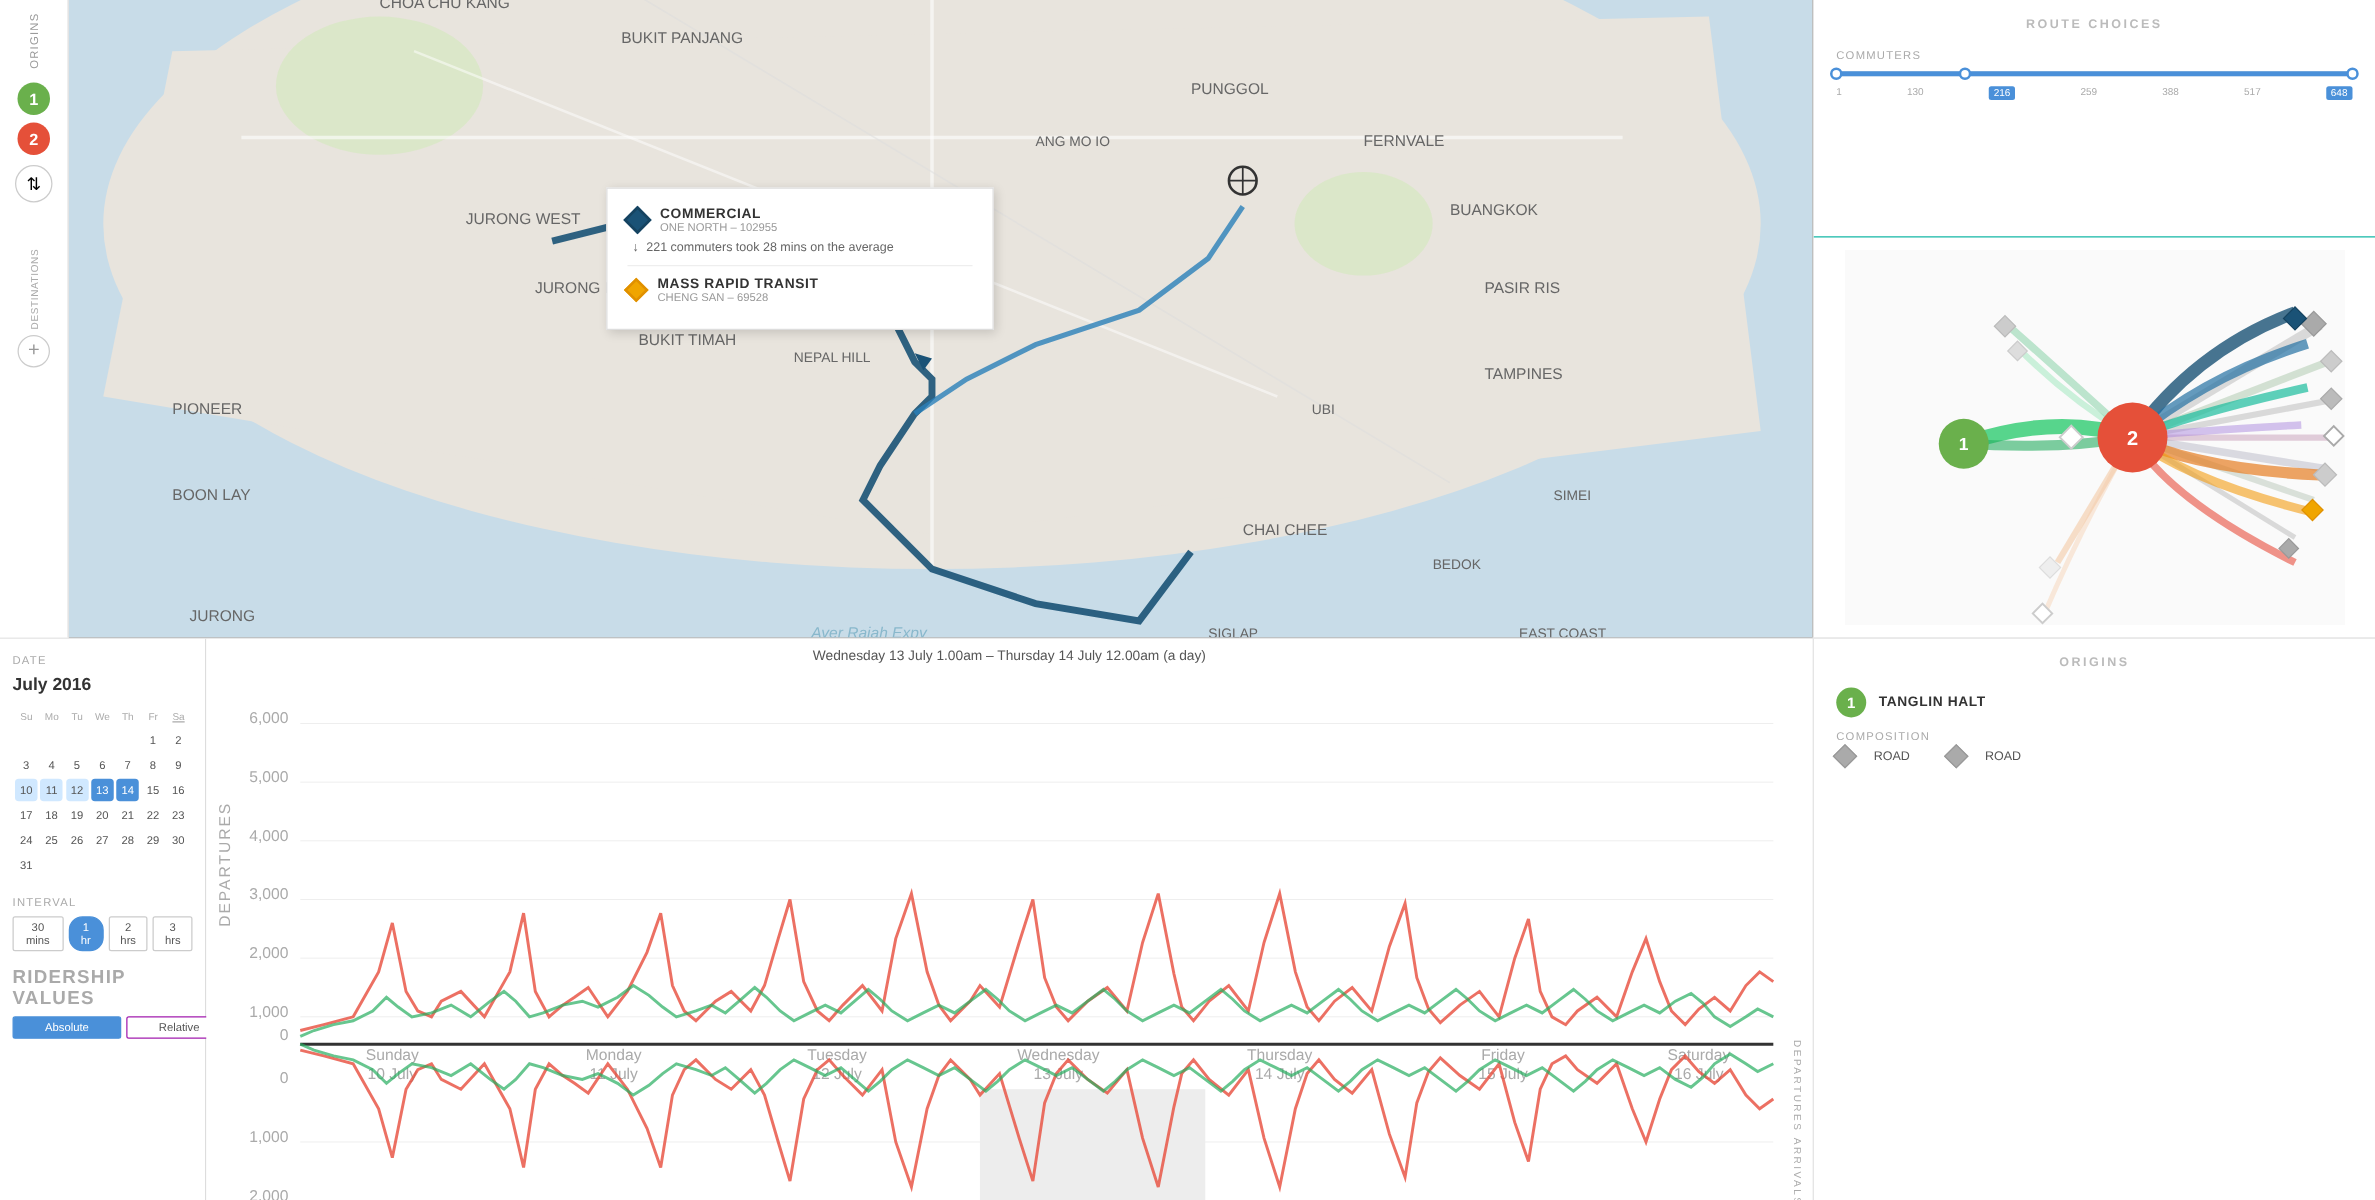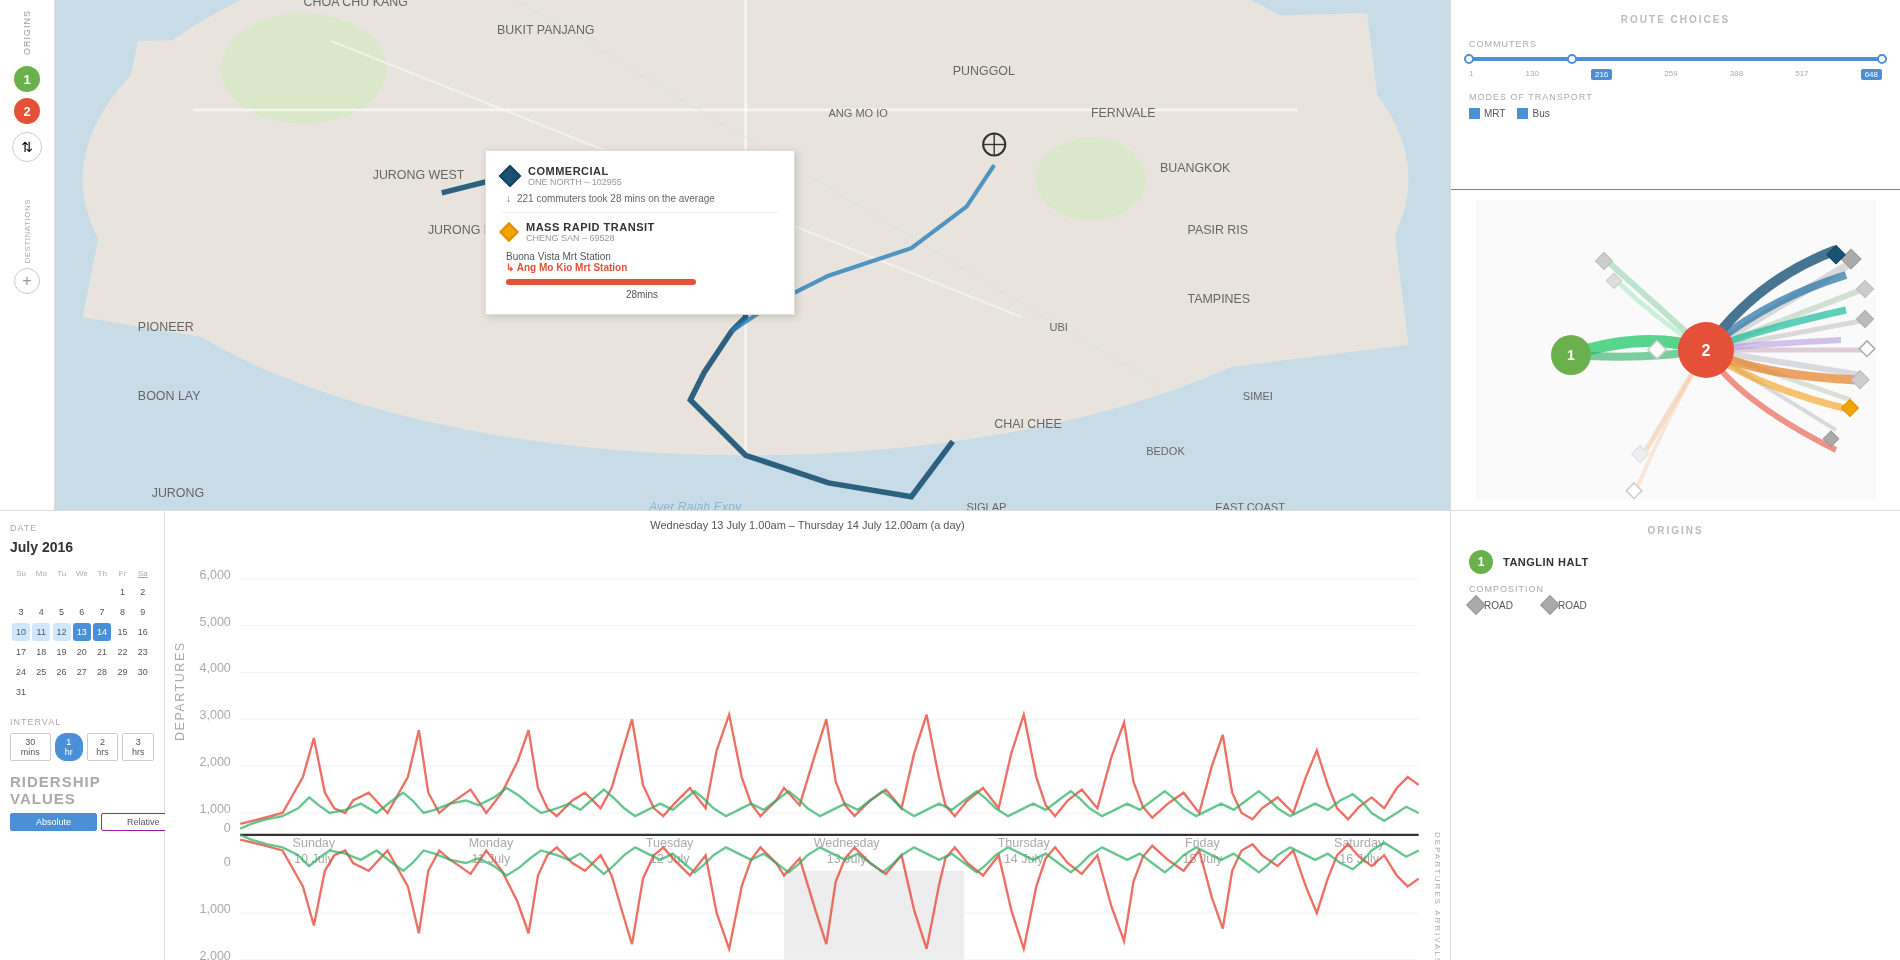--- a/index.html
+++ b/index.html
@@ -197,21 +197,21 @@
       border-left: 1px solid #ddd;
       padding: 14px 18px;
       overflow-y: auto;
     }
     .origins-title { font-size: 10px; font-weight: bold; color: #bbb; letter-spacing: 2px; text-transform: uppercase; text-align: center; margin-bottom: 14px; }
     .origin-item { display: flex; align-items: center; gap: 10px; margin-bottom: 10px; }
     .origin-num { width: 24px; height: 24px; border-radius: 50%; background: #6ab04c; color: #fff; font-size: 12px; font-weight: bold; display: flex; align-items: center; justify-content: center; flex-shrink: 0; }
     .origin-name { font-size: 11px; font-weight: bold; color: #333; letter-spacing: 0.5px; }
     .composition-label { font-size: 9px; color: #aaa; text-transform: uppercase; letter-spacing: 1px; margin: 6px 0 4px; }
     .composition-row { display: flex; gap: 30px; }
-    .comp-item { display: flex; align-items: center; gap: 1px; }
+    .comp-item { display: flex; align-items: center; gap: 16px; }
     .comp-diamond { width: 14px; height: 14px; transform: rotate(45deg); flex-shrink: 0; }
     .comp-text { font-size: 10px; color: #555; }
   </style>
 </head>
 <body>
 
 <div class="top-area">
 
   <div class="left-sidebar">
     <div class="sidebar-label">ORIGINS</div>
@@ -297,28 +297,20 @@
           <span>221 commuters took 28 mins on the average</span>
         </div>
         <hr class="tooltip-divider">
         <div class="tooltip-origin-row">
           <div class="tooltip-origin-diamond"></div>
           <div>
             <div class="tooltip-origin-name">MASS RAPID TRANSIT</div>
             <div class="tooltip-dest-sub">CHENG SAN – 69528</div>
           </div>
         </div>
-        <div class="tooltip-route">
-          <div class="route-from">Buona Vista Mrt Station</div>
-          <div class="route-to">↳ Ang Mo Kio Mrt Station</div>
-          <div class="route-bar-container">
-            <div class="route-bar"></div>
-          </div>
-          <div class="route-time">28mins</div>
-        </div>
       </div>
     </div>
   </div>
 
   <div class="right-panel">
     <div class="right-panel-top">
       <div class="section-title">ROUTE CHOICES</div>
 
 
       <div class="filter-row">
@@ -333,33 +325,20 @@
           <span>1</span>
           <span>130</span>
           <span class="slider-label-active">216</span>
           <span>259</span>
           <span>388</span>
           <span>517</span>
           <span class="slider-label-active">648</span>
         </div>
       </div>
 
-      <div class="filter-row">
-        <div class="filter-label">MODES OF TRANSPORT</div>
-        <div class="modes-row">
-          <div class="checkbox-item">
-            <div class="checkbox"></div>
-            <span>MRT</span>
-          </div>
-          <div class="checkbox-item">
-            <div class="checkbox"></div>
-            <span>Bus</span>
-          </div>
-        </div>
-      </div>
     </div>
 
     <div class="route-viz">
       <svg width="400" height="300" viewBox="0 0 400 300">
 
         <rect width="400" height="300" fill="#fafafa"></rect>
 
         <line x1="230" y1="150" x2="380" y2="60" stroke="#aaa" stroke-width="8" opacity="0.4"></line>
         <line x1="230" y1="150" x2="385" y2="90" stroke="#9b9" stroke-width="6" opacity="0.4"></line>
         <line x1="230" y1="150" x2="390" y2="120" stroke="#aaa" stroke-width="5" opacity="0.4"></line>

